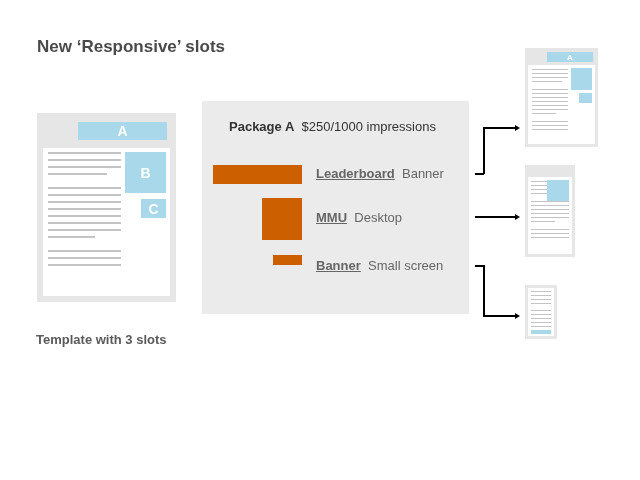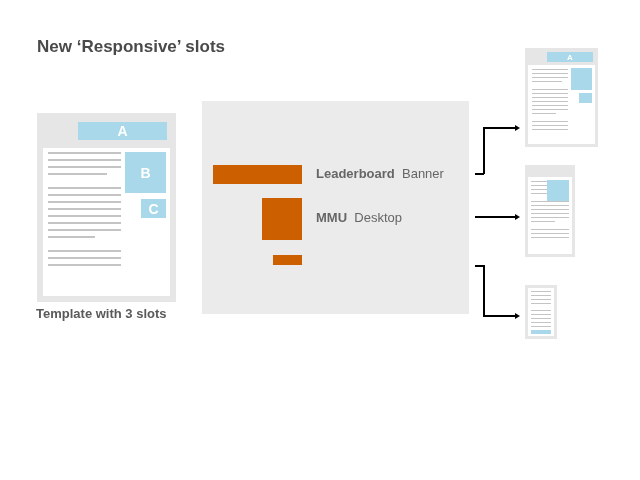--- a/index.html
+++ b/index.html
@@ -3,27 +3,27 @@
 <meta charset="utf-8">
 <style>
   html, body { margin:0; padding:0; }
   body { width:640px; height:480px; background:#ffffff; position:relative; overflow:hidden; font-family:"Liberation Sans", sans-serif; }
   .abs { position:absolute; }
   .title { left:37px; top:37px; font-size:17px; font-weight:bold; color:#4a4a4a; }
   .page { background:#e6e6e6; }
   .inner { background:#ffffff; position:absolute; }
   .slot { background:#a8d8ea; color:#ffffff; font-weight:bold; display:flex; align-items:center; justify-content:center; position:absolute; }
   .line { background:#c4c4c4; position:absolute; height:2px; }
-  .caption { left:36px; top:306px; font-size:13px; font-weight:bold; color:#5a5a5a; }
+  .caption { left:36px; top:332px; font-size:13px; font-weight:bold; color:#5a5a5a; }
   .pkg-panel { left:202px; top:101px; width:267px; height:213px; background:#ebebeb; }
   .pkg-head { position:absolute; left:27px; top:18px; font-size:13px; color:#333; white-space:nowrap; }
   .pkg-head b { font-weight:bold; }
   .bar { background:#cc5f00; position:absolute; }
   .row-label { position:absolute; font-size:13px; color:#666; white-space:nowrap; }
-  .row-label b { font-weight:bold; color:#666; }
+  .row-label b { font-weight:bold; color:#666;text-decoration:underline; }
   .conn { position:absolute; background:#000; }
   .arrowhead { position:absolute; width:0; height:0; border-top:3px solid transparent; border-bottom:3px solid transparent; border-left:5px solid #000; }
 </style>
 </head>
 <body>
 
 <div class="abs title">New ‘Responsive’ slots</div>
 
 <div class="abs page" style="left:37px; top:113px; width:139px; height:189px;">
   <div class="slot" style="left:41px; top:9px; width:89px; height:18px; font-size:14px;">
@@ -49,32 +49,38 @@
     <div class="line" style="left:5px; top:81px; width:73px;"></div>
     <div class="line" style="left:5px; top:88px; width:47px;"></div>
     <div class="line" style="left:5px; top:102px; width:73px;"></div>
     <div class="line" style="left:5px; top:109px; width:73px;"></div>
     <div class="line" style="left:5px; top:116px; width:73px;"></div>
   </div>
 </div>
 <div class="abs caption">Template with 3 slots</div>
 
 <div class="abs pkg-panel">
+  <div class="pkg-head">
+    <b>Package A</b>&nbsp;&nbsp;<span>$250/1000 impressions</span>
+  </div>
 
   <div class="bar" style="left:11px; top:64px; width:89px; height:19px;"></div>
   <div class="row-label" style="left:114px; top:65px;">
     <b>Leaderboard</b>&nbsp;&nbsp;<span>Banner</span>
   </div>
 
   <div class="bar" style="left:60px; top:97px; width:40px; height:42px;"></div>
   <div class="row-label" style="left:114px; top:109px;">
     <b>MMU</b>&nbsp;&nbsp;<span>Desktop</span>
   </div>
 
   <div class="bar" style="left:71px; top:154px; width:29px; height:10px;"></div>
+  <div class="row-label" style="left:114px; top:157px;">
+    <b>Banner</b>&nbsp;&nbsp;<span>Small screen</span>
+  </div>
 </div>
 
 <div class="conn" style="left:475px; top:173px; width:9px; height:1.5px;"></div>
 <div class="conn" style="left:483px; top:127px; width:1.5px; height:47px;"></div>
 <div class="conn" style="left:483px; top:127px; width:33px; height:1.5px;"></div>
 <div class="arrowhead" style="left:515px; top:125px;"></div>
 
 <div class="conn" style="left:475px; top:216px; width:41px; height:1.5px;"></div>
 <div class="arrowhead" style="left:515px; top:214px;"></div>
 

